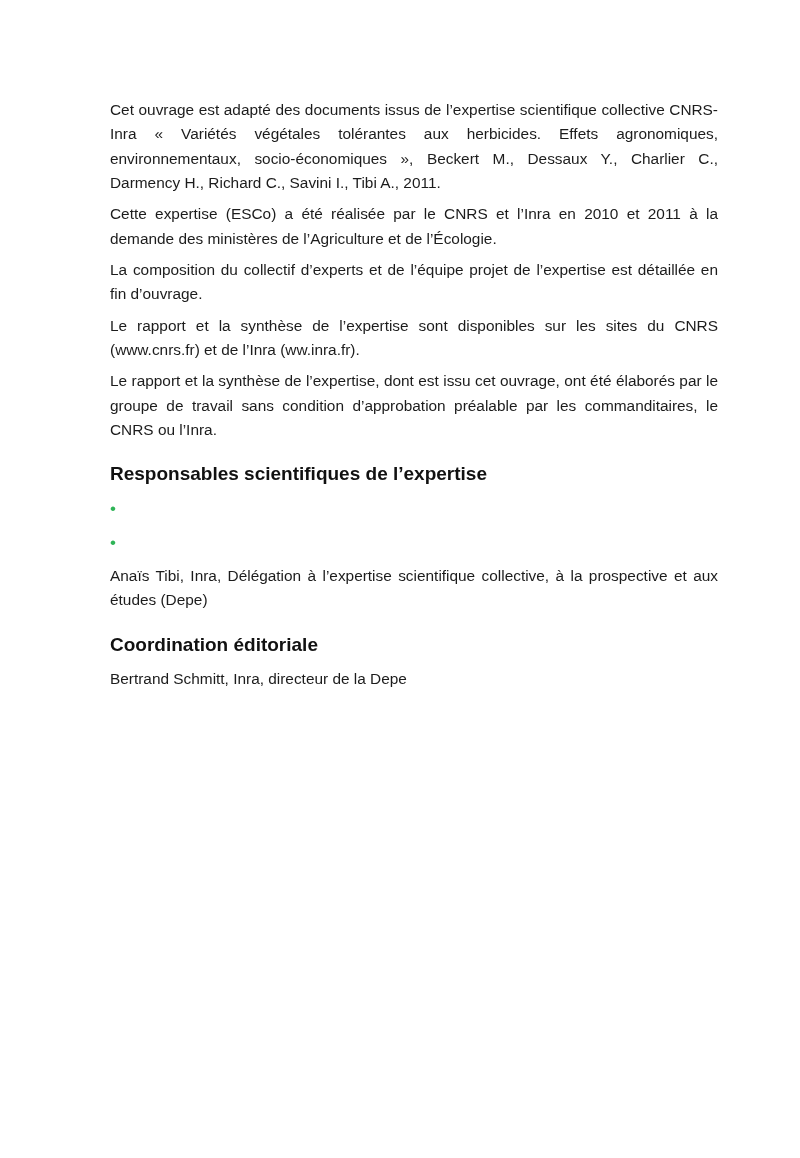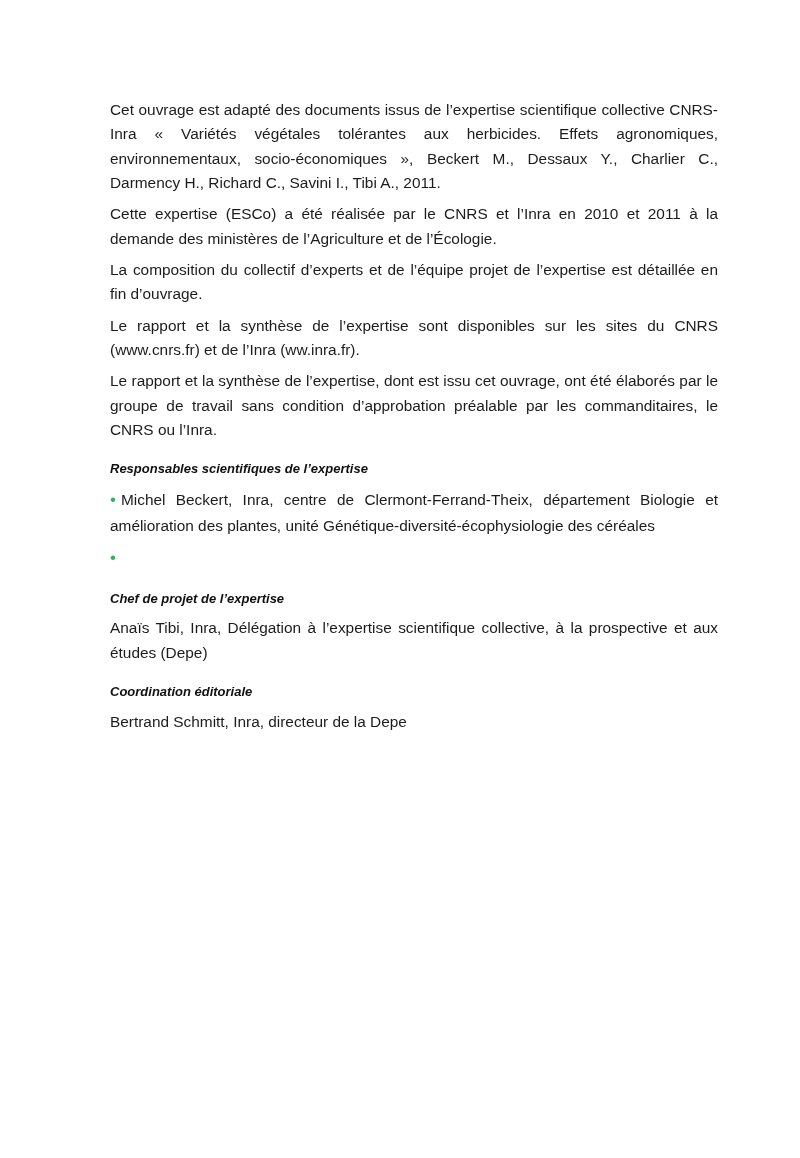--- a/index.html
+++ b/index.html
@@ -19,25 +19,24 @@
     line-height: 1.58;
     color: #1c1c1c;
     overflow: hidden;
   }
   .page p {
     margin: 0 0 7px 0;
     text-align: justify;
   }
   .page h2 {
     margin: 17px 0 7px 0;
-    font-size: 13px;
+    font-size: 19px;
     line-height: 1.58;
     font-weight: bold;
     color: #111111;
-    font-style: italic;
   }
   .bullet-item .bullet {
     color: var(--accent, #2fb457);
     font-size: 17px;
     margin-right: 5px;
   }
   .bullet-item .bullet::before {
     content: "\2022";
   }
 </style>
@@ -47,26 +46,25 @@
 <div class="page">
 
   <p>Cet ouvrage est adapté des documents issus de l’expertise scientifique collective CNRS-Inra « Variétés végétales tolérantes aux herbicides. Effets agronomiques, environnementaux, socio-économiques », Beckert M., Dessaux Y., Charlier C., Darmency H., Richard C., Savini I., Tibi A., 2011.</p>
   <p>Cette expertise (ESCo) a été réalisée par le CNRS et l’Inra en 2010 et 2011 à la demande des ministères de l’Agriculture et de l’Écologie.</p>
   <p>La composition du collectif d’experts et de l’équipe projet de l’expertise est détaillée en fin d’ouvrage.</p>
   <p>Le rapport et la synthèse de l’expertise sont disponibles sur les sites du CNRS (www.cnrs.fr) et de l’Inra (ww.inra.fr).</p>
   <p>Le rapport et la synthèse de l’expertise, dont est issu cet ouvrage, ont été élaborés par le groupe de travail sans condition d’approbation préalable par les commanditaires, le CNRS ou l’Inra.</p>
 
   <section>
     <h2>Responsables scientifiques de l’expertise</h2>
-    <p class="bullet-item"><span class="bullet"></span><span>Michel Beckert, Inra, centre de Clermont-Ferrand-Theix, département Biologie et amélioration des plantes, unité Génétique-diversité-écophysiologie des céréales</span></p>
+    <p class="bullet-item"><span class="bullet"></span></p>
     <p class="bullet-item"><span class="bullet"></span></p>
   </section>
 
   <section>
-    <h2>Chef de projet de l’expertise</h2>
     <p>Anaïs Tibi, Inra, Délégation à l’expertise scientifique collective, à la prospective et aux études (Depe)</p>
   </section>
 
   <section>
     <h2>Coordination éditoriale</h2>
   </section>
 
   <section>
     <p>Bertrand Schmitt, Inra, directeur de la Depe</p>
   </section>

